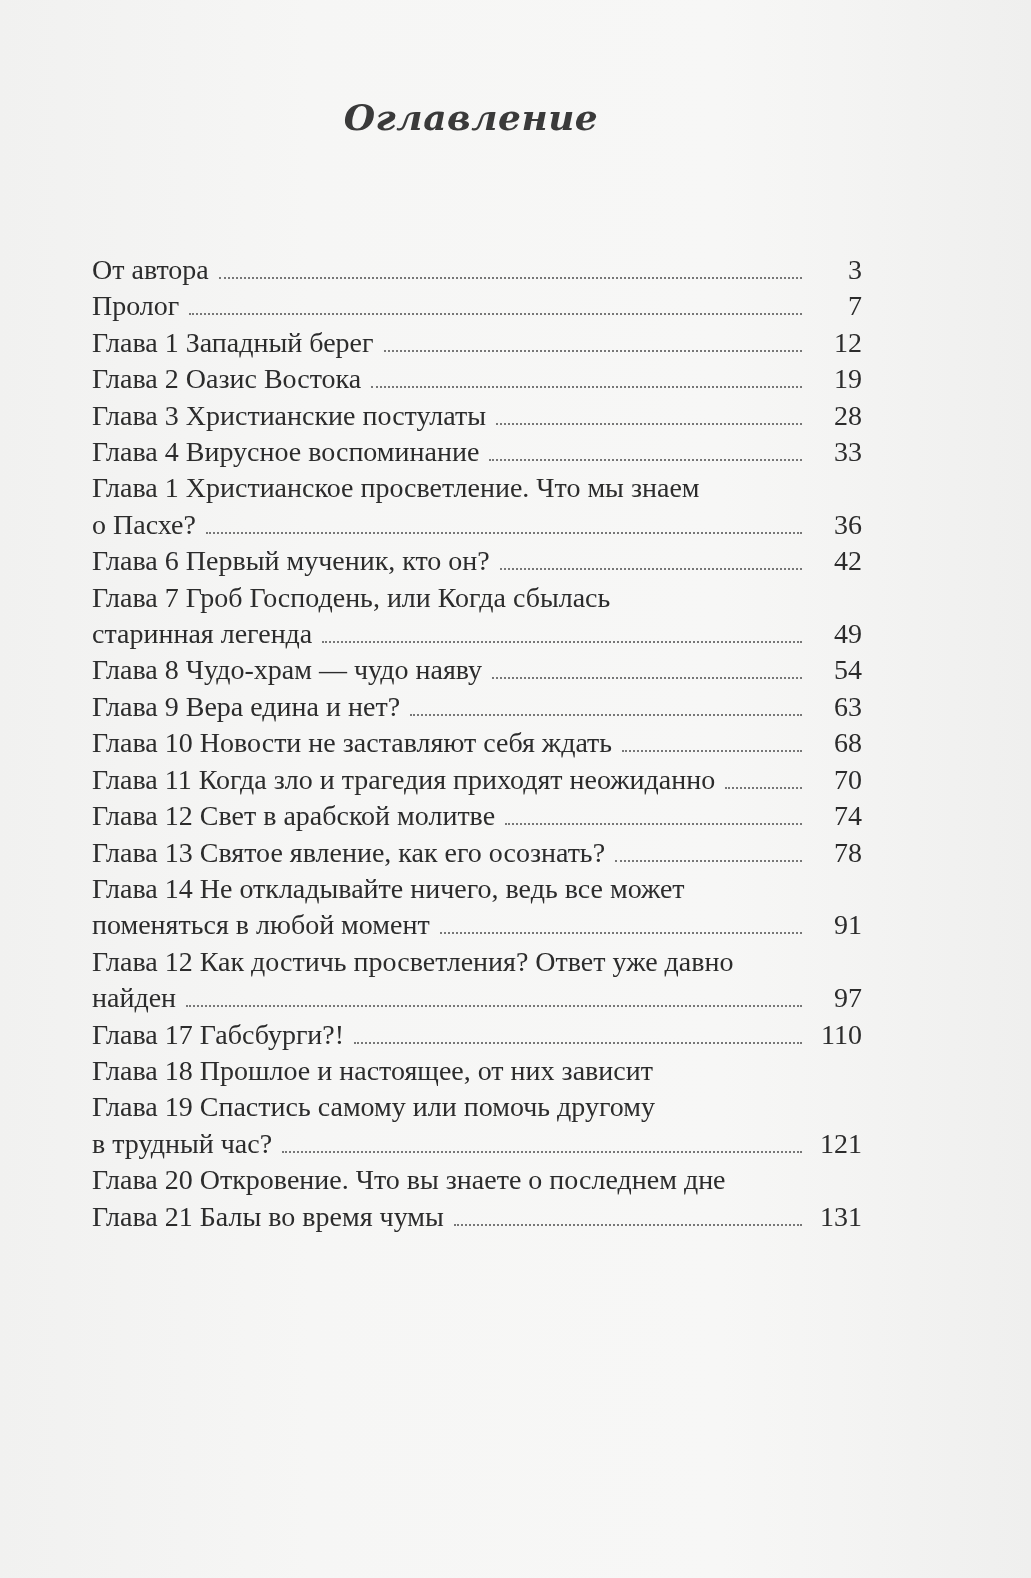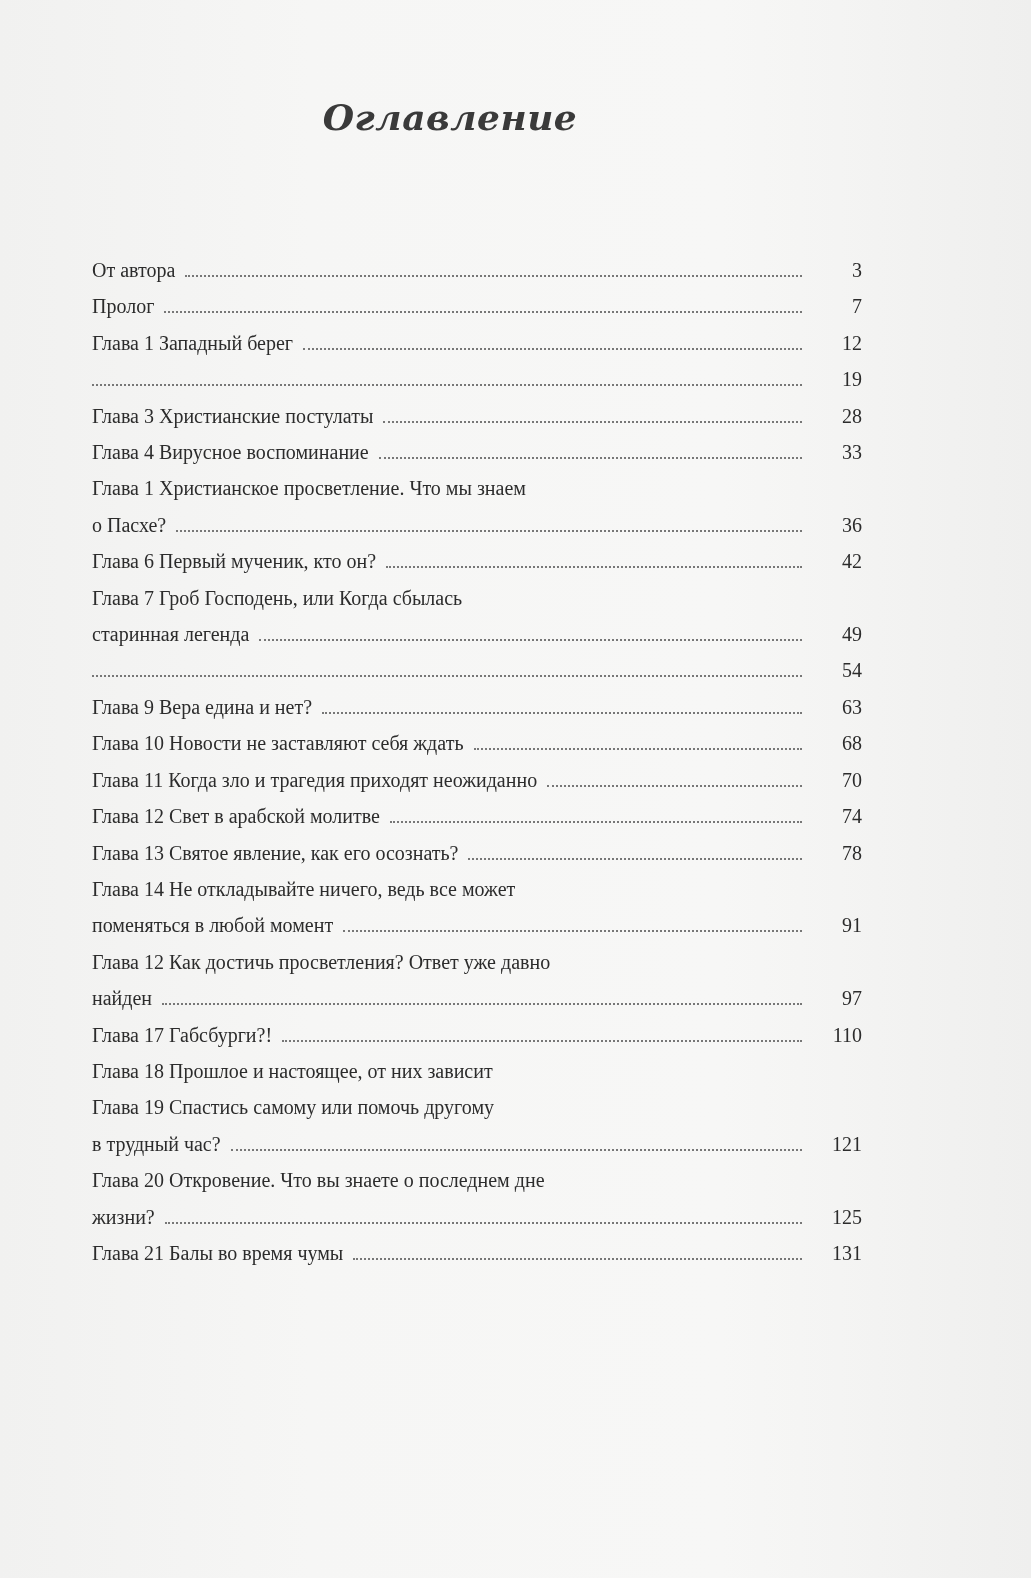--- a/index.html
+++ b/index.html
@@ -25,30 +25,31 @@
       left: 0;
       width: 900px;
       top: 96px;
       text-align: center;
       font-family: "DejaVu Serif", "Liberation Serif", serif;
       font-weight: bold;
       font-style: italic;
       font-size: 36px;
       color: #3a3a3a;
       letter-spacing: 0.5px;
+      padding-left: 21px;
     }
     .toc {
       position: absolute;
       left: 92px;
       top: 252px;
       width: 770px;
     }
     .entry {
       position: relative;
-      font-size: 20px;
+      font-size: 28px;
       line-height: 36.4px;
     }
     .line {
       display: flex;
       align-items: baseline;
       white-space: nowrap;
     }
     .text {
       flex: 0 0 auto;
       padding-right: 10px;
@@ -107,20 +108,21 @@
       </div>
       <div class="entry">
         <div class="line">
           <span class="text">Глава 1 Западный берег</span>
           <span class="leader"></span>
           <span class="page-num">12</span>
         </div>
       </div>
       <div class="entry">
         <div class="line">
+          <span class="text">Глава 2 Оазис Востока</span>
           <span class="leader"></span>
           <span class="page-num">19</span>
         </div>
       </div>
       <div class="entry">
         <div class="line">
           <span class="text">Глава 3 Христианские постулаты</span>
           <span class="leader"></span>
           <span class="page-num">28</span>
         </div>
@@ -150,20 +152,21 @@
       <div class="entry">
         <div class="first-line">Глава 7  Гроб Господень, или Когда сбылась</div>
         <div class="line">
           <span class="text">старинная легенда</span>
           <span class="leader"></span>
           <span class="page-num">49</span>
         </div>
       </div>
       <div class="entry">
         <div class="line">
+          <span class="text">Глава 8 Чудо-храм — чудо наяву</span>
           <span class="leader"></span>
           <span class="page-num">54</span>
         </div>
       </div>
       <div class="entry">
         <div class="line">
           <span class="text">Глава 9 Вера едина и нет?</span>
           <span class="leader"></span>
           <span class="page-num">63</span>
         </div>
@@ -225,25 +228,20 @@
       <div class="entry">
         <div class="first-line">Глава 19  Спастись самому или помочь другому</div>
         <div class="line">
           <span class="text">в трудный час?</span>
           <span class="leader"></span>
           <span class="page-num">121</span>
         </div>
       </div>
       <div class="entry">
         <div class="first-line">Глава 20  Откровение. Что вы знаете о последнем дне</div>
-        <div class="line">
-          <span class="text">жизни?</span>
-          <span class="leader"></span>
-          <span class="page-num">125</span>
-        </div>
       </div>
       <div class="entry">
         <div class="line">
           <span class="text">Глава 21 Балы во время чумы</span>
           <span class="leader"></span>
           <span class="page-num">131</span>
         </div>
       </div>
     </div>
 

